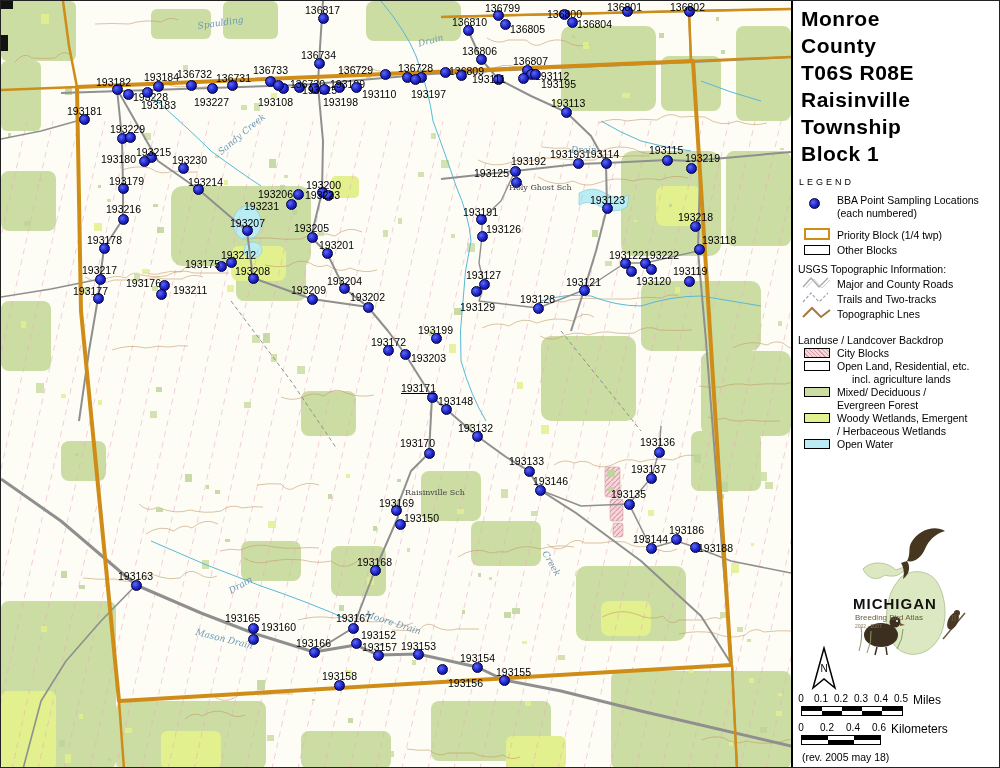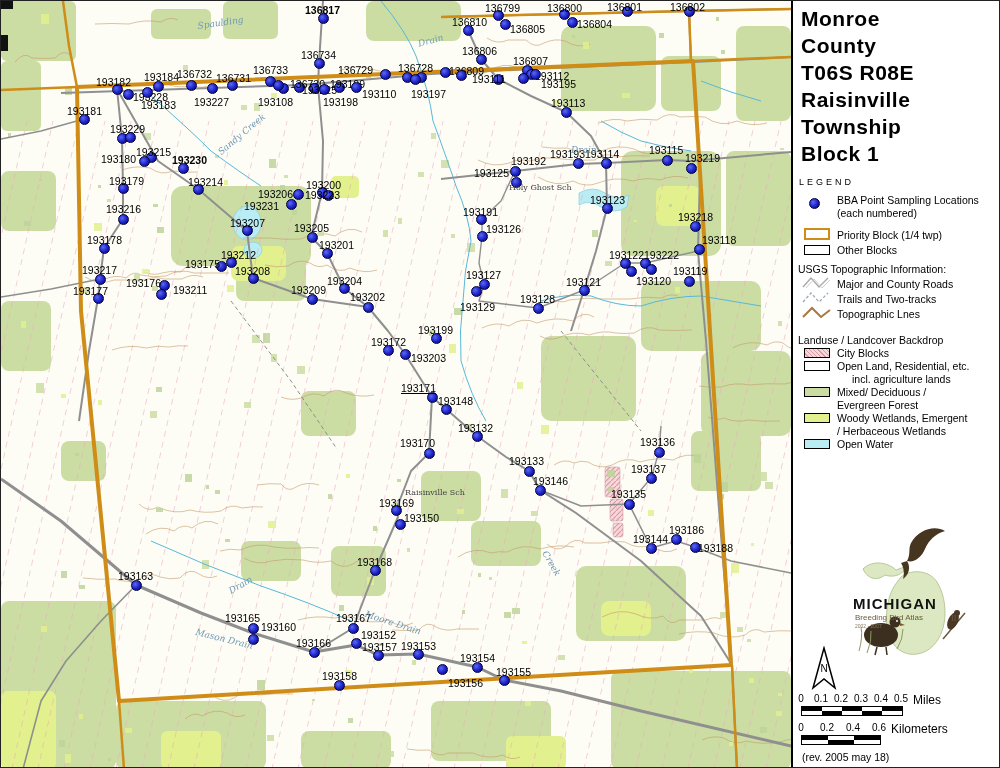--- a/index.html
+++ b/index.html
@@ -386,29 +386,29 @@
       </g>
 
       <g fill="#111">
         <rect x="0" y="0" width="12" height="8"></rect>
         <rect x="0" y="34" width="7" height="16"></rect>
       </g>
     </svg>
 
     <div id="map-overlay">
         <div class="dot" style="left: 316.5px; top: 11.5px;"></div>
-        <div class="plabel" style="left: 304px; top: 3px; font-weight: bold;">136817</div>
+        <div class="plabel" style="left: 304px; top: 3px;">136817</div>
         <div class="dot" style="left: 461.5px; top: 23.5px;"></div>
         <div class="plabel" style="left: 451px; top: 15px;">136810</div>
         <div class="dot" style="left: 491.5px; top: 8.5px;"></div>
         <div class="plabel" style="left: 484px; top: 1px;">136799</div>
         <div class="dot" style="left: 498.5px; top: 17.5px;"></div>
         <div class="plabel" style="left: 509px; top: 22px;">136805</div>
         <div class="dot" style="left: 557.5px; top: 7.5px;"></div>
-        <div class="plabel" style="left: 546px; top: 1px; text-align: right;">136800</div>
+        <div class="plabel" style="left: 546px; top: 7px; text-align: right;">136800</div>
         <div class="dot" style="left: 565.5px; top: 15.5px;"></div>
         <div class="plabel" style="left: 576px; top: 17px;">136804</div>
         <div class="dot" style="left: 620.5px; top: 4.5px;"></div>
         <div class="plabel" style="left: 606px; top: 0px;">136801</div>
         <div class="dot" style="left: 682.5px; top: 4.5px;"></div>
         <div class="plabel" style="left: 669px; top: 0px;">136802</div>
         <div class="dot" style="left: 474.5px; top: 52.5px;"></div>
         <div class="plabel" style="left: 461px; top: 44px;">136806</div>
         <div class="dot" style="left: 312.5px; top: 56.5px;"></div>
         <div class="plabel" style="left: 300px; top: 48px;">136734</div>
@@ -460,21 +460,21 @@
         <div class="plabel" style="left: 410px; top: 87px;">193197</div>
         <div class="dot" style="left: 77.5px; top: 112.5px;"></div>
         <div class="plabel" style="left: 66px; top: 104px;">193181</div>
         <div class="dot" style="left: 115.5px; top: 131.5px;"></div>
         <div class="plabel" style="left: 109px; top: 122px;">193229</div>
         <div class="dot" style="left: 144.5px; top: 150.5px;"></div>
         <div class="plabel" style="left: 135px; top: 145px;">193215</div>
         <div class="dot" style="left: 137.5px; top: 154.5px;"></div>
         <div class="plabel" style="left: 100px; top: 152px;">193180</div>
         <div class="dot" style="left: 176.5px; top: 161.5px;"></div>
-        <div class="plabel" style="left: 171px; top: 153px; font-weight: bold;">193230</div>
+        <div class="plabel" style="left: 171px; top: 153px;">193230</div>
         <div class="dot" style="left: 116.5px; top: 181.5px;"></div>
         <div class="plabel" style="left: 108px; top: 174px;">193179</div>
         <div class="dot" style="left: 191.5px; top: 182.5px;"></div>
         <div class="plabel" style="left: 187px; top: 175px;">193214</div>
         <div class="dot" style="left: 116.5px; top: 212.5px;"></div>
         <div class="plabel" style="left: 105px; top: 202px; text-align: right;">193216</div>
         <div class="dot" style="left: 97.5px; top: 241.5px;"></div>
         <div class="plabel" style="left: 86px; top: 233px;">193178</div>
         <div class="dot" style="left: 93.5px; top: 272.5px;"></div>
         <div class="plabel" style="left: 81px; top: 263px;">193217</div>

